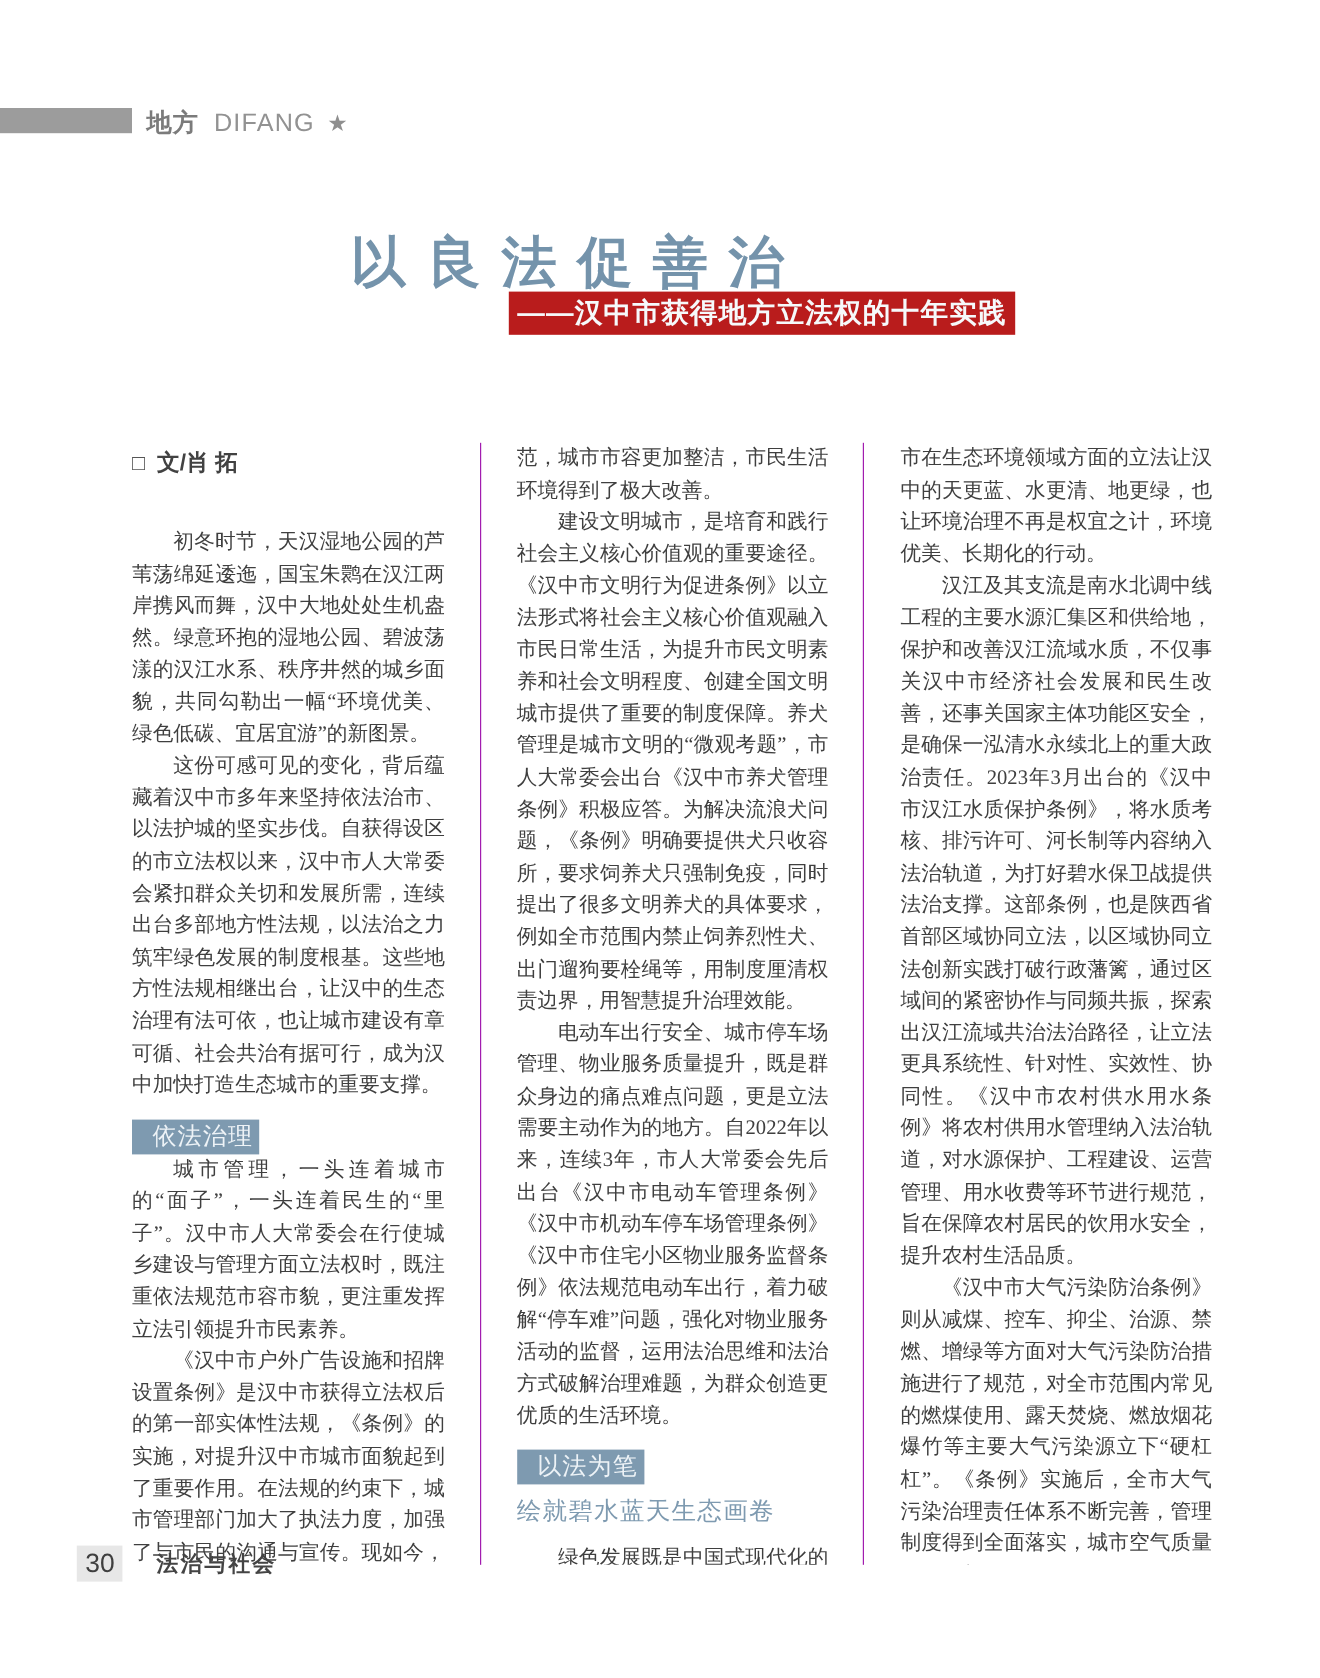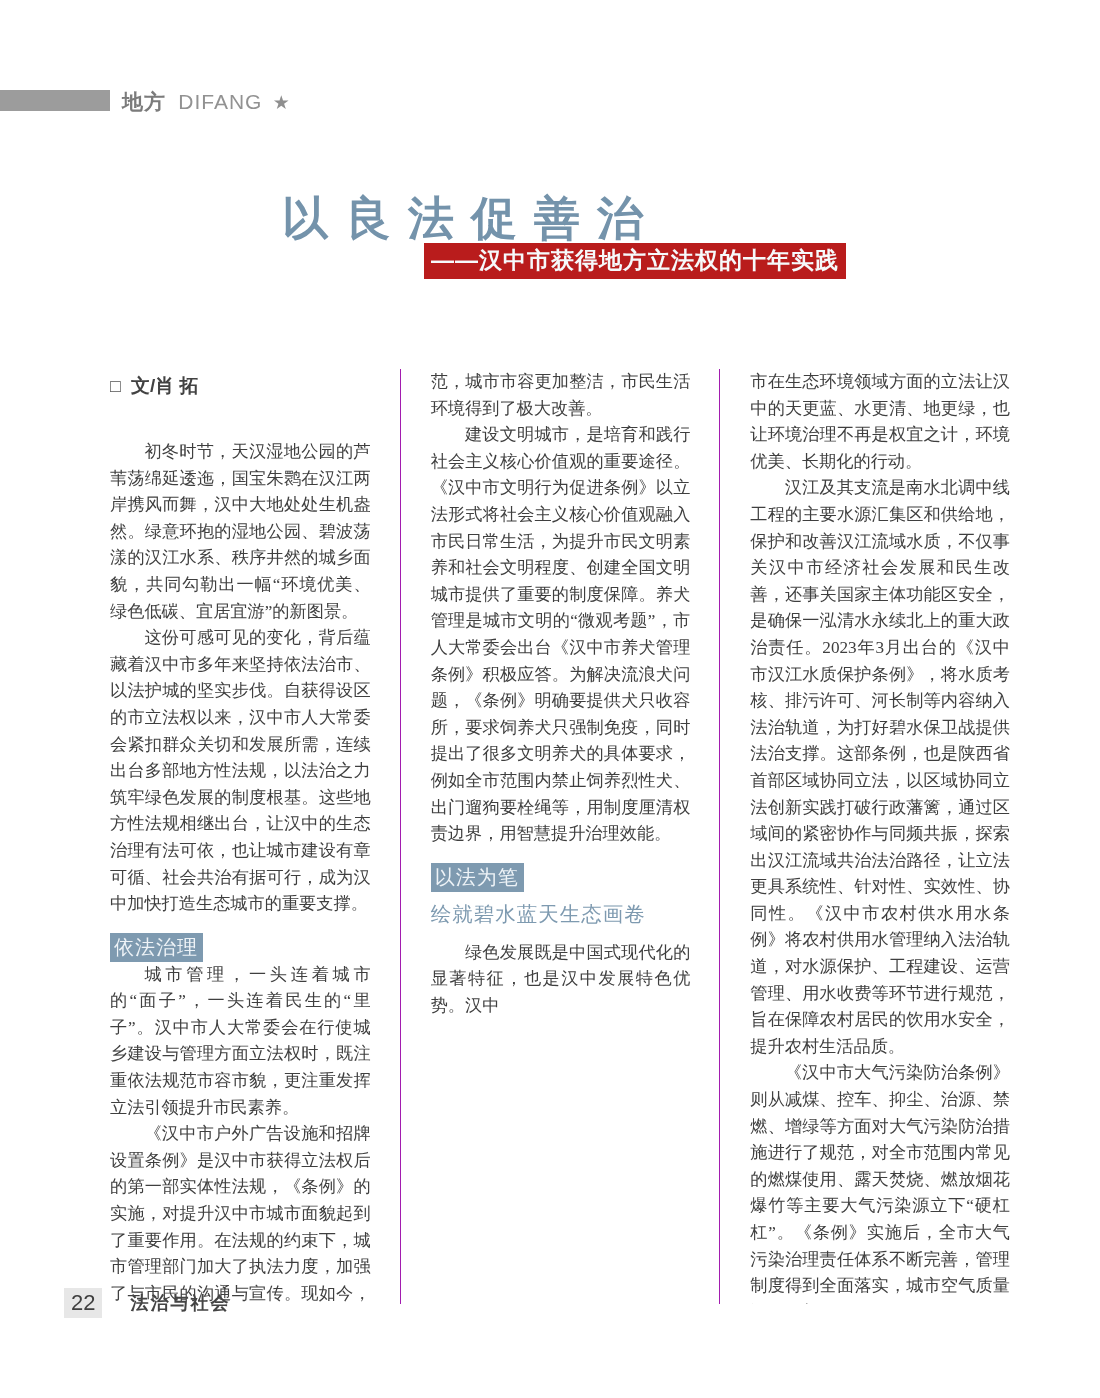--- a/index.html
+++ b/index.html
@@ -35,21 +35,21 @@
     white-space: nowrap;
   }
   .header-cn { font-family: "Liberation Sans", sans-serif; font-weight: 700; color: #7b7b7b; }
   .header-en { font-family: "Liberation Sans", sans-serif; color: #929292; margin-left: 6px; }
   .header-star { color: #8f8f8f; font-size: 19px; margin-left: 4px; }
 
   
   .title-block { position: absolute; top: 0; left: 0; width: 100%; }
   .article-title {
     position: absolute;
-    left: 282px; top: 188px;
+    left: 292px; top: 188px;
     font-family: "Liberation Sans", sans-serif;
     font-weight: 700;
     font-size: 46px;
     letter-spacing: 17px;
     color: #7493ab;
     white-space: nowrap;
   }
   .article-subtitle {
     position: absolute;
     left: 424px; top: 243px;
@@ -98,21 +98,21 @@
     color: #3f3f3f;
   }
   .col p.indent { text-indent: 2em; }
   .tag-row { margin-top: 15px; }
   .tag-box {
     display: inline-block;
     background: #7e9ab0;
     color: #eef3f7;
     font-size: 20px;
     line-height: 1.2;
-    padding: 2px 5px 3px 4px;
+    padding: 2px 5px 3px 17px;
     letter-spacing: 1px;
   }
   .sec-heading {
     font-weight: 400;
     color: #7e9ab0;
     font-size: 20.5px;
     letter-spacing: 1px;
     margin: 8px 0 12px 0;
   }
 
@@ -169,34 +169,35 @@
       <div class="tag-row">
         <span class="tag-box">依法治理</span>
       </div>
       <p class="indent">城市管理，一头连着城市的“面子”，一头连着民生的“里子”。汉中市人大常委会在行使城乡建设与管理方面立法权时，既注重依法规范市容市貌，更注重发挥立法引领提升市民素养。</p>
       <p class="indent">《汉中市户外广告设施和招牌设置条例》是汉中市获得立法权后的第一部实体性法规，《条例》的实施，对提升汉中市城市面貌起到了重要作用。在法规的约束下，城市管理部门加大了执法力度，加强了与市民的沟通与宣传。现如今，户外广告和招牌的设置更加规</p>
     </section>
 
     <section class="col divided">
       <p>范，城市市容更加整洁，市民生活环境得到了极大改善。</p>
       <p class="indent">建设文明城市，是培育和践行社会主义核心价值观的重要途径。《汉中市文明行为促进条例》以立法形式将社会主义核心价值观融入市民日常生活，为提升市民文明素养和社会文明程度、创建全国文明城市提供了重要的制度保障。养犬管理是城市文明的“微观考题”，市人大常委会出台《汉中市养犬管理条例》积极应答。为解决流浪犬问题，《条例》明确要提供犬只收容所，要求饲养犬只强制免疫，同时提出了很多文明养犬的具体要求，例如全市范围内禁止饲养烈性犬、出门遛狗要栓绳等，用制度厘清权责边界，用智慧提升治理效能。</p>
+      <p class="indent">电动车出行安全、城市停车场管理、物业服务质量提升，既是群众身边的痛点难点问题，更是立法需要主动作为的地方。自2022年以来，连续3年，市人大常委会先后出台《汉中市电动车管理条例》《汉中市机动车停车场管理条例》《汉中市住宅小区物业服务监督条例》依法规范电动车出行，着力破解“停车难”问题，强化对物业服务活动的监督，运用法治思维和法治方式破解治理难题，为群众创造更优质的生活环境。</p>
       <div class="tag-row">
         <span class="tag-box">以法为笔</span>
       </div>
       <h3 class="sec-heading">绘就碧水蓝天生态画卷</h3>
       <p class="indent">绿色发展既是中国式现代化的显著特征，也是汉中发展特色优势。汉中</p>
     </section>
 
     <section class="col divided">
       <p>市在生态环境领域方面的立法让汉中的天更蓝、水更清、地更绿，也让环境治理不再是权宜之计，环境优美、长期化的行动。</p>
       <p class="indent">汉江及其支流是南水北调中线工程的主要水源汇集区和供给地，保护和改善汉江流域水质，不仅事关汉中市经济社会发展和民生改善，还事关国家主体功能区安全，是确保一泓清水永续北上的重大政治责任。2023年3月出台的《汉中市汉江水质保护条例》，将水质考核、排污许可、河长制等内容纳入法治轨道，为打好碧水保卫战提供法治支撑。这部条例，也是陕西省首部区域协同立法，以区域协同立法创新实践打破行政藩篱，通过区域间的紧密协作与同频共振，探索出汉江流域共治法治路径，让立法更具系统性、针对性、实效性、协同性。《汉中市农村供水用水条例》将农村供用水管理纳入法治轨道，对水源保护、工程建设、运营管理、用水收费等环节进行规范，旨在保障农村居民的饮用水安全，提升农村生活品质。</p>
       <p class="indent">《汉中市大气污染防治条例》则从减煤、控车、抑尘、治源、禁燃、增绿等方面对大气污染防治措施进行了规范，对全市范围内常见的燃煤使用、露天焚烧、燃放烟花爆竹等主要大气污染源立下“硬杠杠”。《条例》实施后，全市大气污染治理责任体系不断完善，管理制度得到全面落实，城市空气质量逐年改善。</p>
 
     </section>
 
   </div>
 
   <div class="page-footer">
-    <span class="page-number">22</span>
+    <span class="page-number">30</span>
     <span class="journal-name">法治与社会</span>
   </div>
 
 </div>
 
 </body></html>

